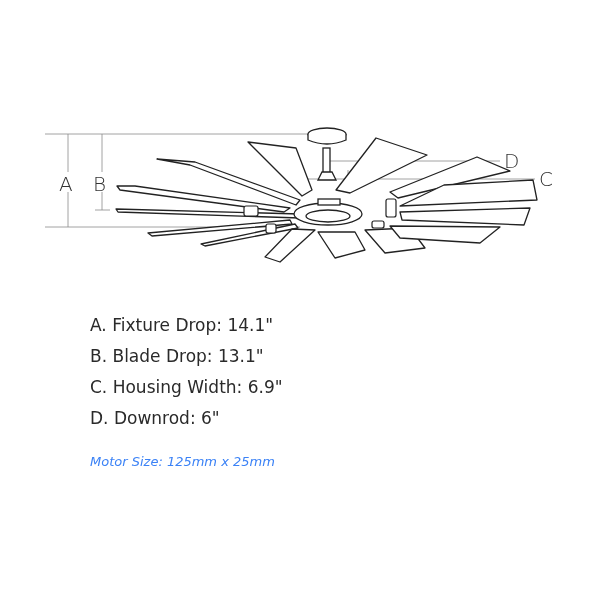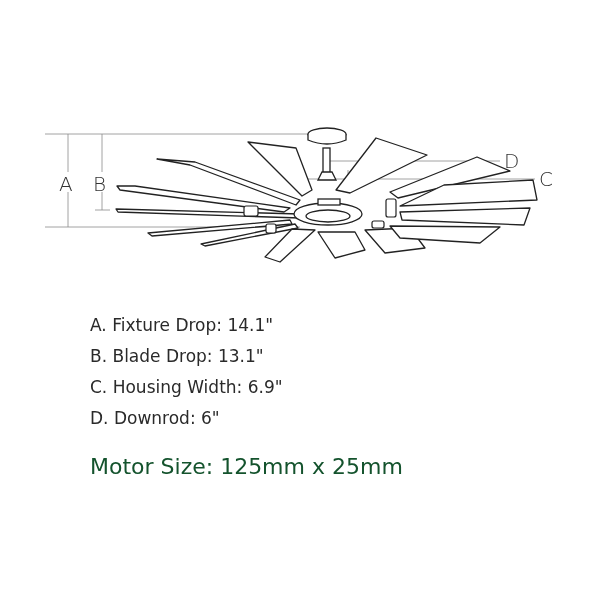--- a/index.html
+++ b/index.html
@@ -1,21 +1,21 @@
 <!DOCTYPE html>
 <html><head>
 <meta charset="utf-8">
 <style>
   html, body { margin:0; padding:0; background:#ffffff; }
   body { width:600px; height:600px; position:relative; overflow:hidden; font-family:"DejaVu Sans", sans-serif; color:#222; }
   #diagram { position:absolute; left:0; top:0; width:600px; height:270px; }
   .dim-label { position:absolute; font-size:20px; color:#333; font-weight:300; }
   .specs { position:absolute; left:90px; top:310px; }
   .spec-line { font-size:17px; color:#2a2a2a; height:31px; line-height:31px; white-space:nowrap; }
-  .motor { position:absolute; left:90px; top:454px; font-size:22px; color:#14532d; white-space:nowrap; }
+  .motor { position:absolute; left:90px; top:454px; font-size:13px; color:#3b82f6; white-space:nowrap;font-style:italic; }
 </style>
 </head>
 <body>
 
 <div id="diagram">
   <svg width="600" height="270" viewBox="0 0 600 270">
     <g stroke="#8a8a8a" stroke-width="0.8" fill="none">
 
       <line x1="45" y1="134" x2="310" y2="134"></line>
 

